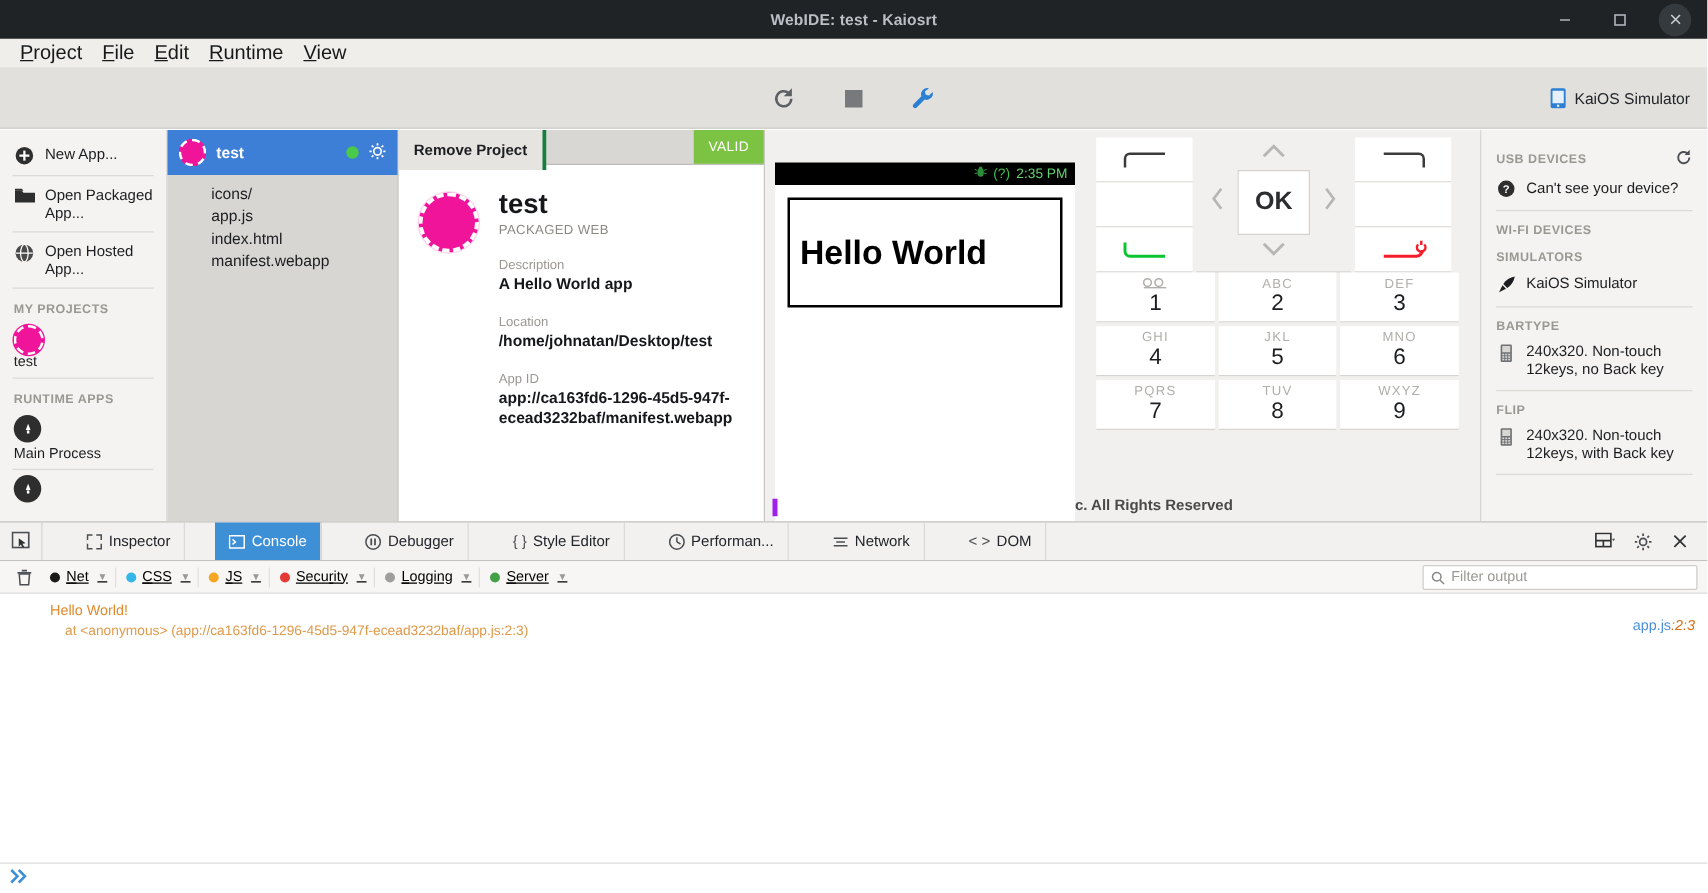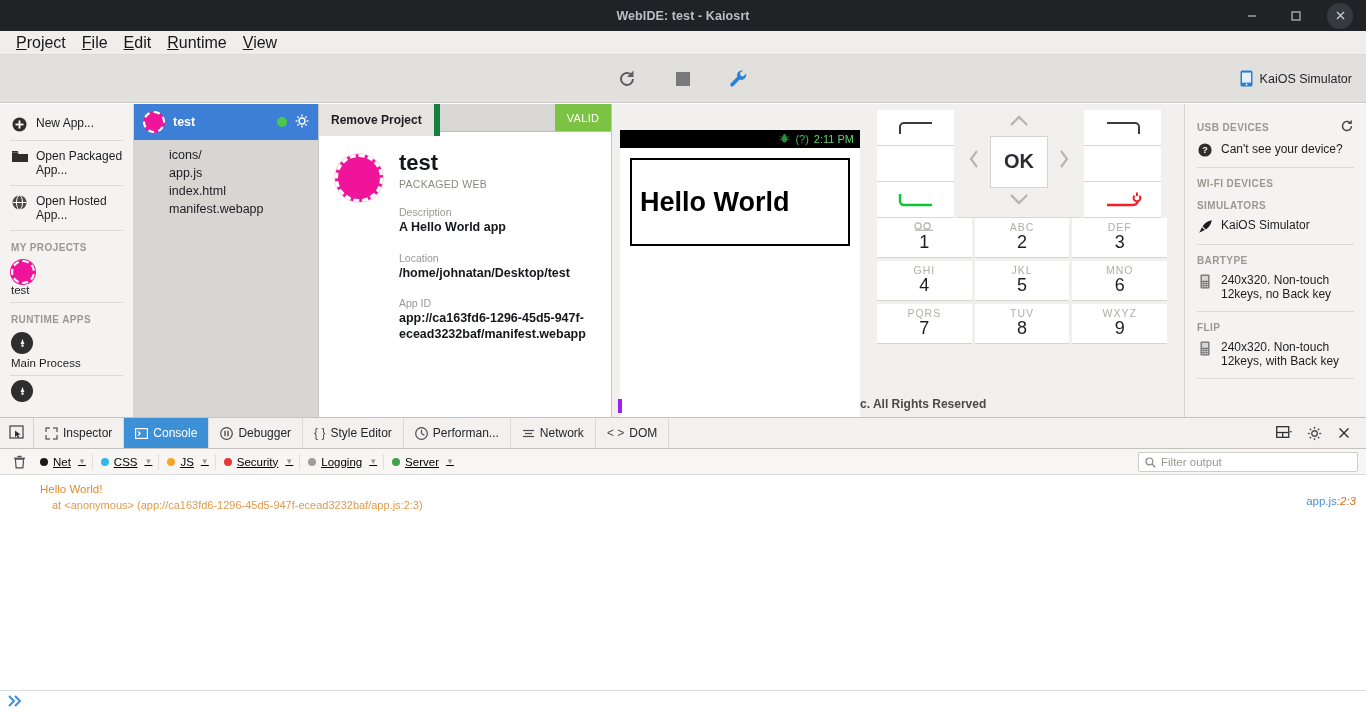--- a/index.html
+++ b/index.html
@@ -85,21 +85,21 @@
   .proj-header .name { flex: 1; }
   .proj-header .greendot { width: 10px; height: 10px; border-radius: 50%; background: #4ac94a; }
   .filelist { padding: 6px 0 0 0; }
   .filelist .f { padding: 2px 0 2px 35px; font-size: 12.5px; color: #1b1d20; }
 
   
   .detailcol { width: 293px; background: #ffffff; border-right: 1px solid #c8c6c2; position: relative; }
   .detail-bar { height: 28px; display: flex; background: #d9d7d4; border-bottom: 1px solid #bfbdb9; font-size: 12px; }
   .detail-bar .rmbtn {
     padding: 16px 12px; display: flex; align-items: center; font-weight: bold; color: #1b1d20;
-    background: #e6e4e1; border-right: 6px solid #15803d;
+    background: #e6e4e1; border-right: 3px solid #15803d;
   }
   .detail-bar .spacer { flex: 1; }
   .detail-bar .valid {
     width: 56px; background: #7cc344; color: #fff; display: flex; align-items: center;
     justify-content: center; font-size: 11px; letter-spacing: .3px;
   }
   .detail-body { padding: 18px 16px 0 16px; display: flex; gap: 16px; }
   .detail-body .bigicon {
     width: 48px; height: 48px; border-radius: 50%; background: #f0149b;
     border: 3px dashed #ffffff; box-shadow: 0 0 0 1px #f0149b33; flex: 0 0 auto; margin-top: 4px;
@@ -159,21 +159,21 @@
     padding: 7px 12px 4px; display: flex; align-items: center; justify-content: space-between;
   }
   .rp-row { display: flex; align-items: flex-start; gap: 8px; padding: 3px 12px 7px; font-size: 12px; color: #1b1d20; }
   .rp-row .ico { flex: 0 0 16px; display: flex; justify-content: center; margin-top: 1px; }
   .rp-sep { height: 1px; background: #dcdad6; margin: 3px 12px; }
 
   
   .devtools { position: absolute; top: 417px; left: 0; right: 0; bottom: 0; background: #fff; }
   .dt-tabs {
     height: 32px; background: #f2f1ef; border-top: 1px solid #c4c2be; border-bottom: 1px solid #c4c2be;
-    display: flex; align-items: stretch; font-size: 12px;
+    display: flex; align-items: stretch; font-size: 12px; gap: 24px;
   }
   .dt-pick { width: 34px; display: flex; align-items: center; justify-content: center; border-right: 1px solid #d7d5d1; }
   .dt-tab {
     padding: 0 11px; display: flex; align-items: center; gap: 5px; color: #22252a;
     border-right: 1px solid #dbd9d5;
   }
   .dt-tab.active { background: #3d8fd6; color: #fff; }
   .dt-right { margin-left: auto; display: flex; align-items: center; gap: 2px; padding-right: 8px; }
   .dt-right .b { width: 28px; height: 32px; display:flex; align-items:center; justify-content:center; color:#4a4d52; }
 
@@ -395,21 +395,21 @@
             <circle cx="5.5" cy="2.6" r="1.5" fill="#2e8b3a"></circle>
             <g stroke="#2e8b3a" stroke-width="0.9">
               <line x1="2.9" y1="4.5" x2="0.8" y2="3.4"></line>
                 <line x1="8.1" y1="4.5" x2="10.2" y2="3.4"></line>
               <line x1="2.9" y1="6.5" x2="0.7" y2="6.8"></line>
                 <line x1="8.1" y1="6.5" x2="10.3" y2="6.8"></line>
             </g>
           </svg>
         </span>
         <span>(?)</span>
-        <span class="t">2:11 PM</span>
+        <span class="t">2:35 PM</span>
       </div>
       <div class="appbox">
         <span>Hello World</span>
       </div>
     </div>
     <div class="purple-bar"></div>
     <div class="sim-footer">c. All Rights Reserved</div>
 
     <div class="keypad">
       <div class="navblock">

